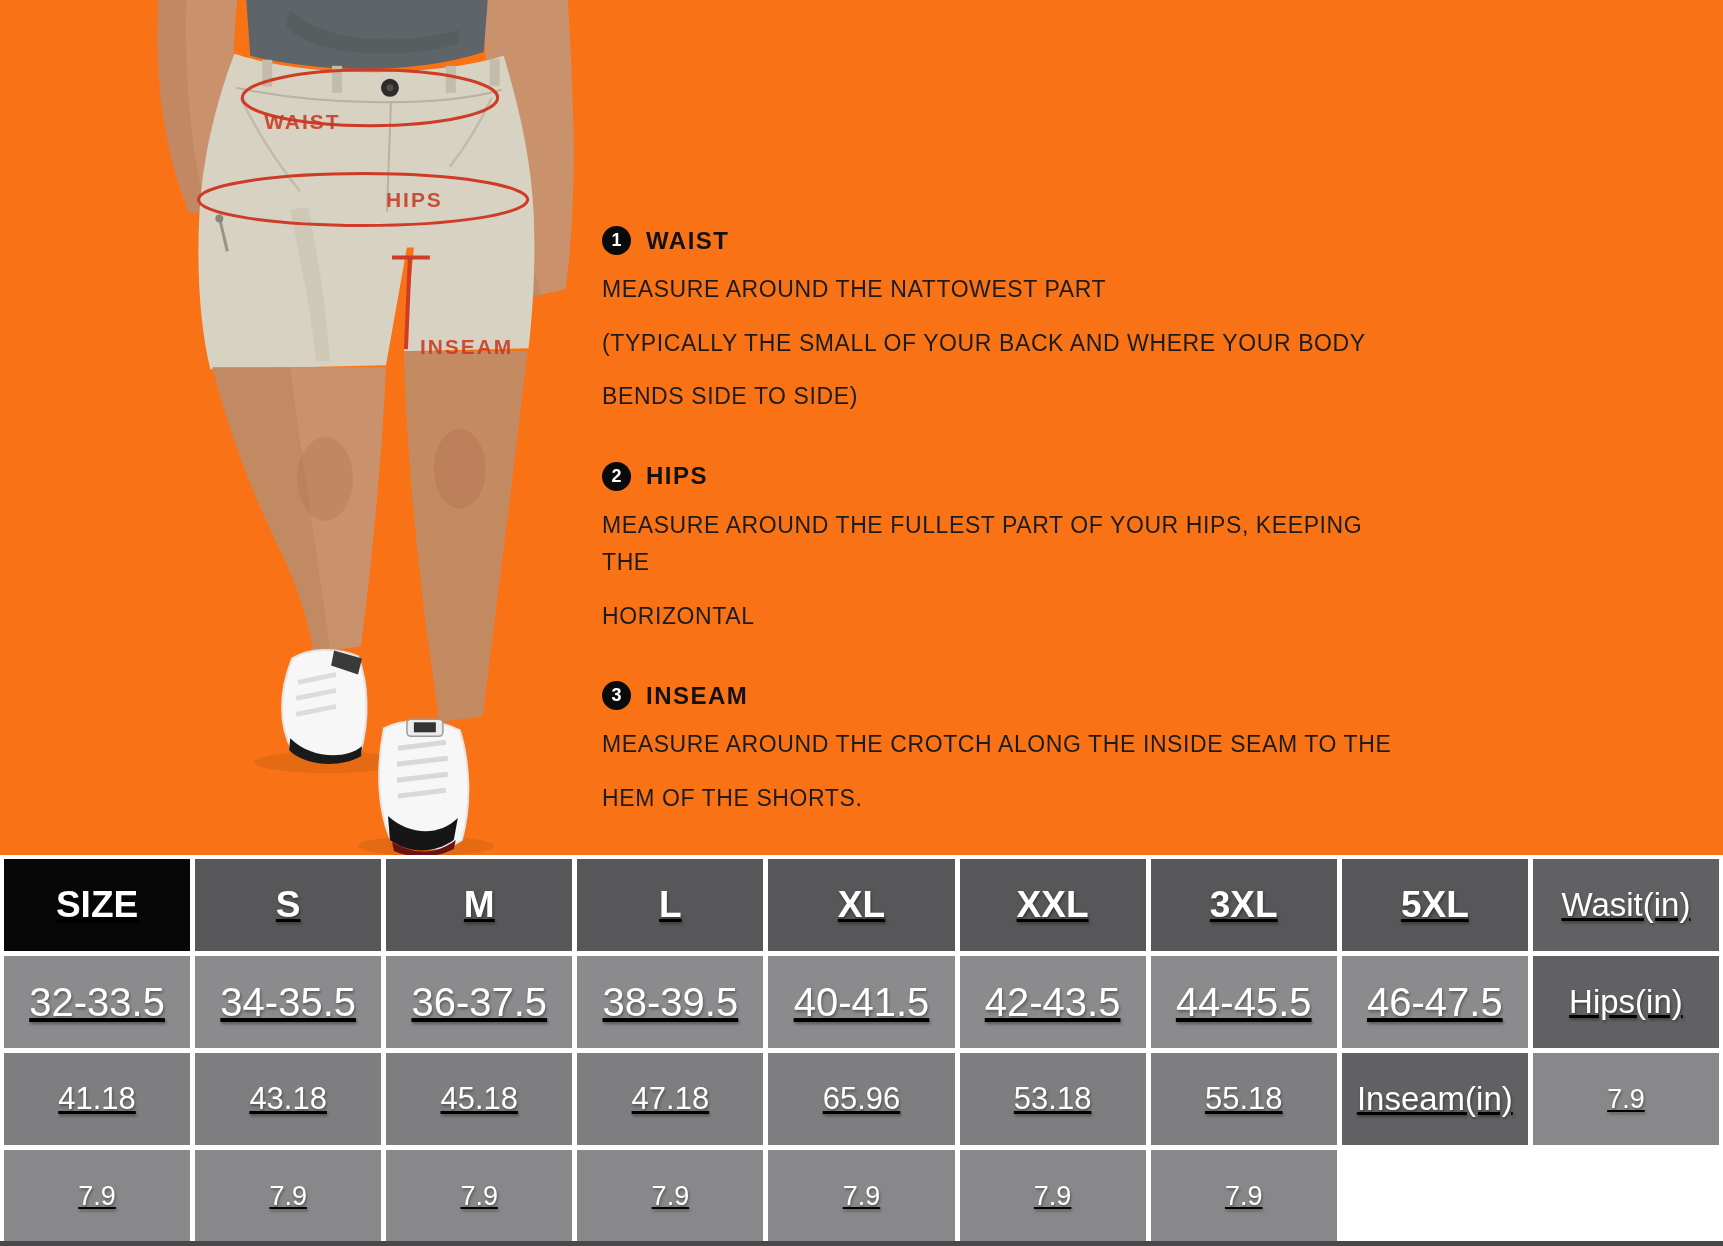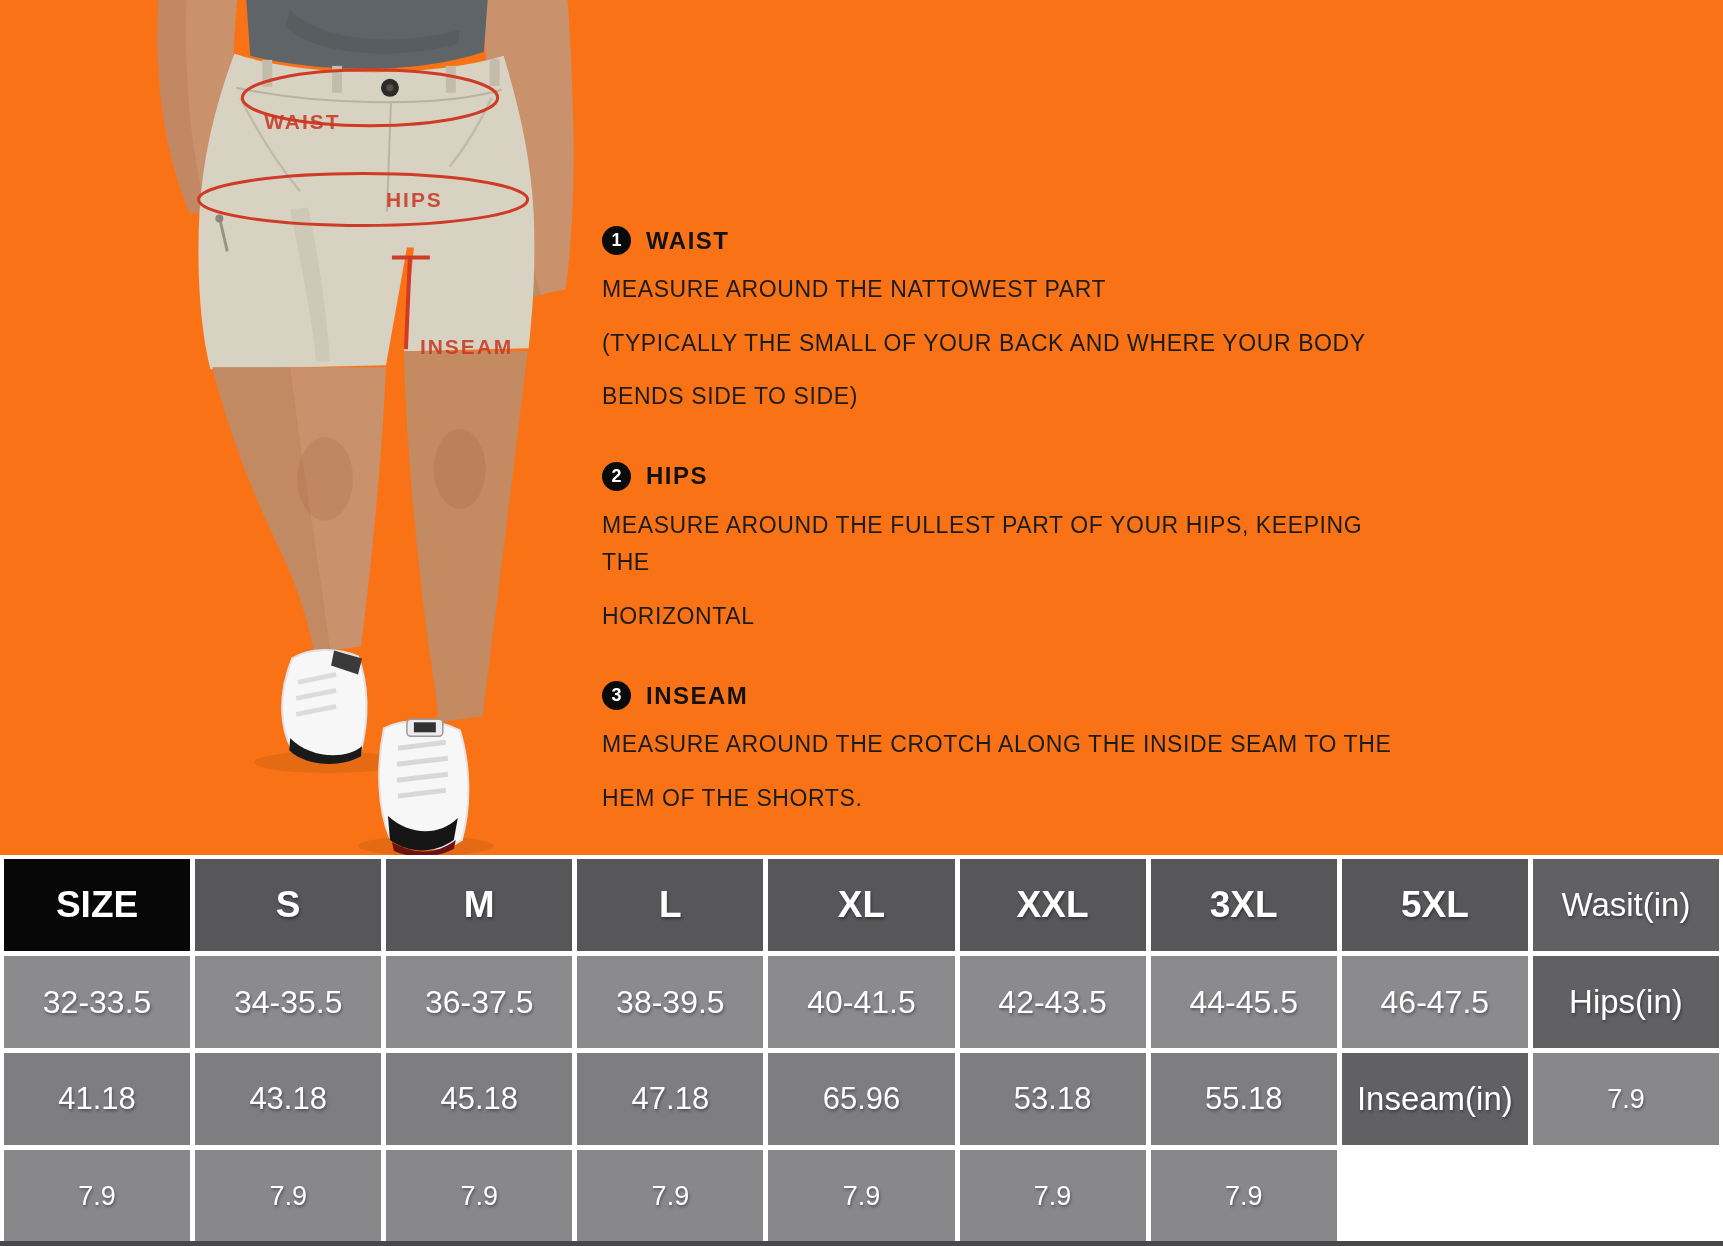--- a/index.html
+++ b/index.html
@@ -19,27 +19,27 @@
   .instr-head { display:flex; align-items:center; gap:15px; margin-bottom:15px; }
   .num-badge { width:29px; height:29px; border-radius:50%; background:#0a0a0a; color:#fff;
                display:inline-flex; align-items:center; justify-content:center;
                font-size:18px; font-weight:bold; flex:0 0 auto; }
   .instr-title { font-size:24px; font-weight:bold; letter-spacing:1.5px; color:#121212; }
   .instr-line { font-size:23px; letter-spacing:0.6px; line-height:37.5px; color:#1c1c1c;margin-top:16px; }
 
   
   .size-table { position:absolute; left:0; top:855px; width:1723px; height:391px;
                 background:#ffffff; padding:4px 4px 0 4px; }
-  .grid { display:grid; grid-template-columns:repeat(9, 1fr); grid-auto-rows:92px; gap:5px; }
+  .grid { display:grid; grid-template-columns:repeat(9, 1fr); grid-auto-rows:92px; gap:5px;text-decoration:underline; }
   .cell { display:flex; align-items:center; justify-content:center; color:#fff;
           text-shadow:1px 2px 3px rgba(0,0,0,0.38); }
   .th { background:#57575a; font-size:37px; font-weight:bold; }
   .th-size { background:#070707; }
   .rowlabel { background:#616164; font-size:33px; }
-  .val-r1 { background:#8b8b8e; font-size:32px; }
+  .val-r1 { background:#8b8b8e; font-size:40px; }
   .val-r2 { background:#7e7e81; font-size:31px; }
   .val-r3 { background:#88888b; font-size:27px; }
   .table-bottom-strip { position:absolute; left:0; bottom:0; width:100%; height:5px; background:#48484a; }
 </style>
 </head>
 <body>
 
 <div class="canvas">
 
   <div class="figure-wrap">

